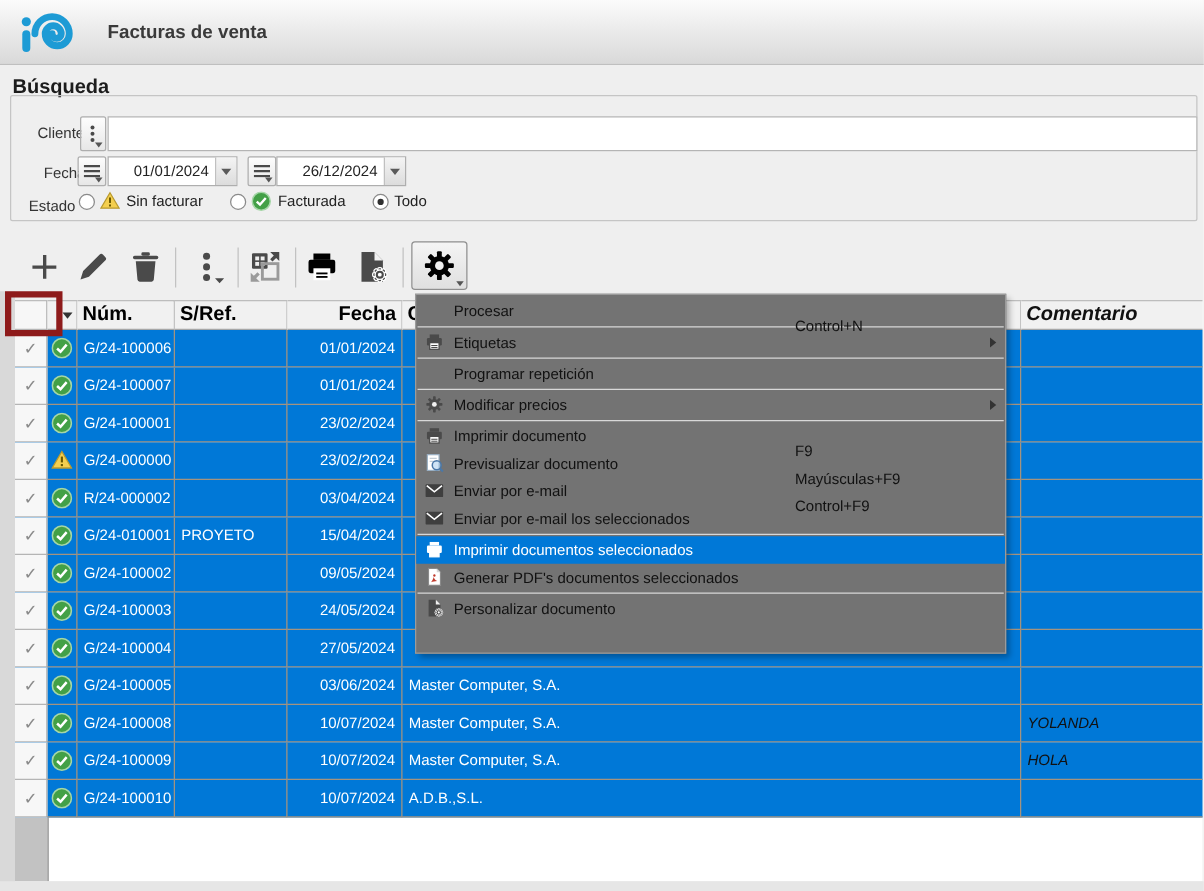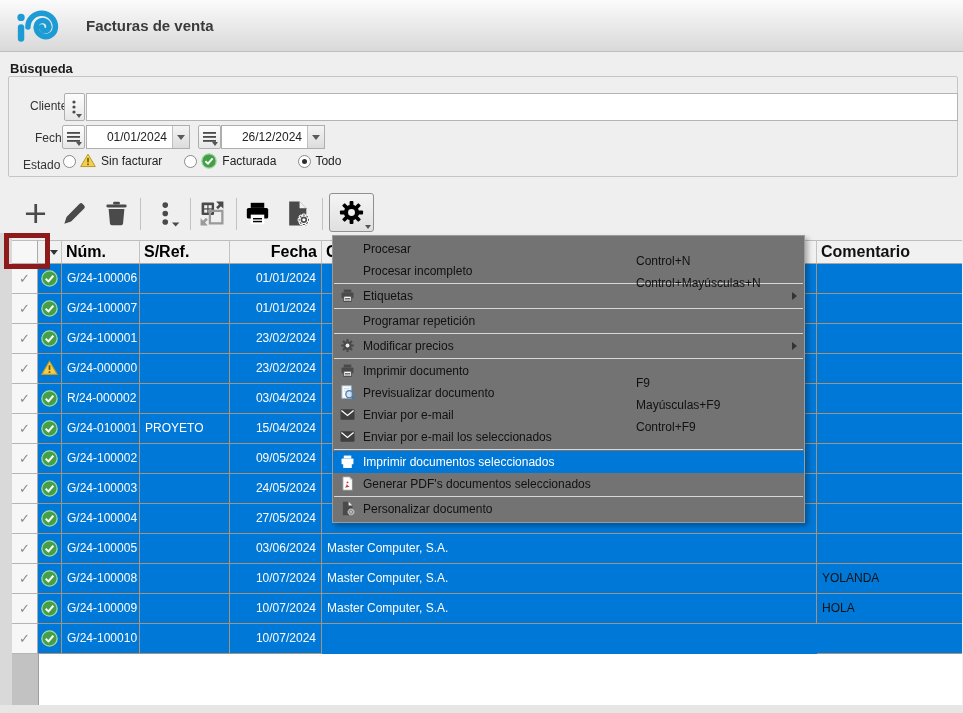--- a/index.html
+++ b/index.html
@@ -10,21 +10,21 @@
     background:#efefef;
     overflow:hidden;
     color:#222;
   }
   
   .titlebar{position:absolute;left:0;top:0;width:963px;height:52px;
     background:linear-gradient(#fbfbfb,#d9d9d9);border-bottom:1px solid #bfbfbf;}
   .logo{position:absolute;left:16px;top:5px;width:44px;height:44px;}
   .apptitle{position:absolute;left:86px;top:0;line-height:52px;font-size:15px;font-weight:bold;color:#3a3a3a;}
   
-  .search-label{position:absolute;left:10px;top:61px;font-size:13px;font-weight:bold;color:#1c1c1c;}
+  .search-label{position:absolute;left:10px;top:61px;font-size:16px;font-weight:bold;color:#1c1c1c;}
   .groupbox{position:absolute;left:8px;top:76px;width:950px;height:101px;border:1px solid #c5c5c5;border-radius:2px;}
   .fieldlabel{position:absolute;font-size:12px;color:#333;}
   .lbl-cliente{left:21px;top:22px;}
   .lbl-fecha{left:26px;top:54px;}
   .lbl-estado{left:14px;top:81px;}
   .smallbtn{position:absolute;background:linear-gradient(#fdfdfd,#e7e7e7);border:1px solid #aeaeae;border-radius:2px;display:flex;align-items:center;justify-content:center;cursor:pointer;}
   .btn-cliente-dots{left:55px;top:16px;width:21px;height:28px;}
   .btn-fecha-1{left:53px;top:48px;width:23px;height:24px;}
   .btn-fecha-2{left:189px;top:48px;width:23px;height:24px;}
   .tinyarrow{position:absolute;right:2px;bottom:2px;width:0;height:0;border-left:3px solid transparent;border-right:3px solid transparent;border-top:4px solid #555;}
@@ -58,21 +58,21 @@
   .th{position:absolute;top:0;height:24px;background:#f1f1f1;border-top:1px solid #bdbdbd;border-bottom:1px solid #a7a7a7;border-right:1px solid #c3c3c3;font-size:16px;font-weight:bold;color:#000;line-height:22px;padding:0 4px;}
   .rows{position:absolute;left:12px;top:264px;width:950px;}
   .trow{position:relative;width:950px;height:30px;background:#0078d7;}
   .cell{position:absolute;top:0;height:30px;border-right:1px solid #a5937f;border-bottom:1px solid #a5937f;font-size:12px;color:#fff;line-height:29px;padding:0 5px;overflow:hidden;white-space:nowrap;}
   .c-check{left:0;width:26px;background:#f7f7f7;border-right:1px solid #ababab;border-bottom:1px solid #b5b5b5;text-align:center;color:#8b8b8b;font-size:13px;padding:0;}
   .c-status{left:26px;width:24px;display:flex;align-items:center;justify-content:center;padding:0;}
   .c-num{left:50px;width:78px;}
   .c-sref{left:128px;width:90px;}
   .c-fecha{left:218px;width:92px;text-align:right;}
   .c-cliente{left:310px;width:495px;}
-  .c-com{left:805px;width:145px;color:#111;border-right:none;}
+  .c-com{left:805px;width:145px;color:#111;border-right:none;font-style:italic;}
   .th.c-check{left:0;width:26px;} .th.c-status{left:26px;width:24px;position:absolute;}
   .th.c-num{left:50px;width:78px;} .th.c-sref{left:128px;width:90px;}
   .th.c-fecha{left:218px;width:92px;text-align:right;}
   .th.c-cliente{left:310px;width:495px;}
   .th.c-com{left:805px;width:145px;border-right:none;}
   .hdr-arrow{position:absolute;right:3px;top:9px;width:0;height:0;border-left:4px solid transparent;border-right:4px solid transparent;border-top:5px solid #333;}
   .st-ok{width:17px;height:17px;display:inline-flex;}
   
   .annotation{position:absolute;left:4px;top:233px;width:46px;height:36px;border:5px solid #8e1b1b;z-index:6;pointer-events:none;}
   
@@ -493,29 +493,29 @@
         <span class="st-ok">
           <svg width="17" height="17" viewBox="0 0 16 16">
             <circle cx="8" cy="8" r="7.2" fill="#43a047" stroke="#a5d6a7" stroke-width="1.2"></circle>
             <path d="M4.4 8.3 L7 10.7 L11.6 5.4" stroke="#fff" stroke-width="1.9" fill="none"></path>
           </svg>
         </span>
       </div>
       <div class="cell c-num">G/24-100010</div>
       <div class="cell c-sref"></div>
       <div class="cell c-fecha">10/07/2024</div>
+      <div class="cell c-cliente">A.D.B.,S.L.</div>
       <div class="cell c-com"></div>
     </div>
   </div>
 
 <div class="annotation"></div>
 
 <div class="menu" id="context-menu">
     <div class="mi"><span>Procesar</span><span class="msc">Control+N</span></div>
-    <div class="mi"><span>Procesar incompleto</span><span class="msc">Control+Mayúsculas+N</span></div>
     <div class="msep"></div>
     <div class="mi"><span class="mico">
         <svg width="15" height="15" viewBox="0 0 24 24">
  <rect x="6" y="2.5" width="12" height="4.5" fill="#4a4a4a"></rect>
  <rect x="2.5" y="7" width="19" height="9.5" rx="1.5" fill="#4a4a4a"></rect>
  <rect x="6" y="13" width="12" height="8.5" fill="#fff" stroke="#4a4a4a" stroke-width="1.6"></rect>
  <rect x="8" y="16" width="8" height="1.3" fill="#4a4a4a"></rect>
           <rect x="8" y="18.5" width="8" height="1.3" fill="#4a4a4a"></rect>
         </svg>
       </span><span>Etiquetas</span><span class="marr"></span></div>

